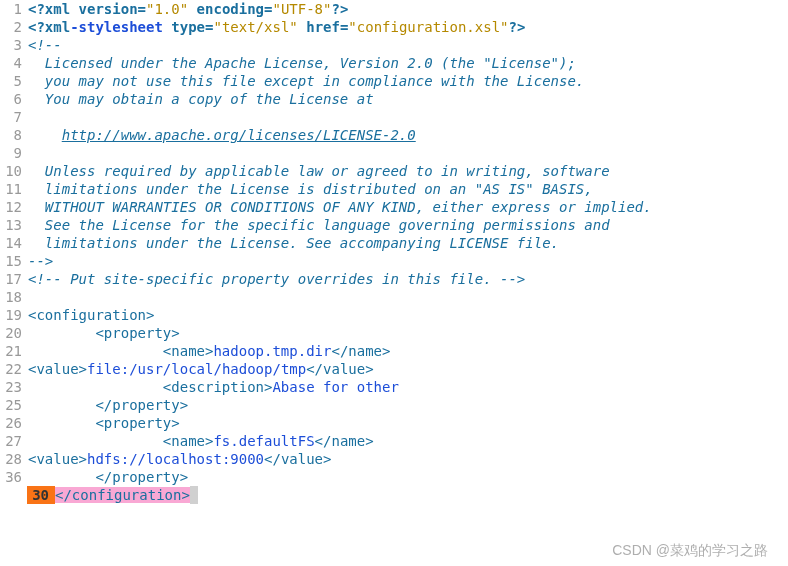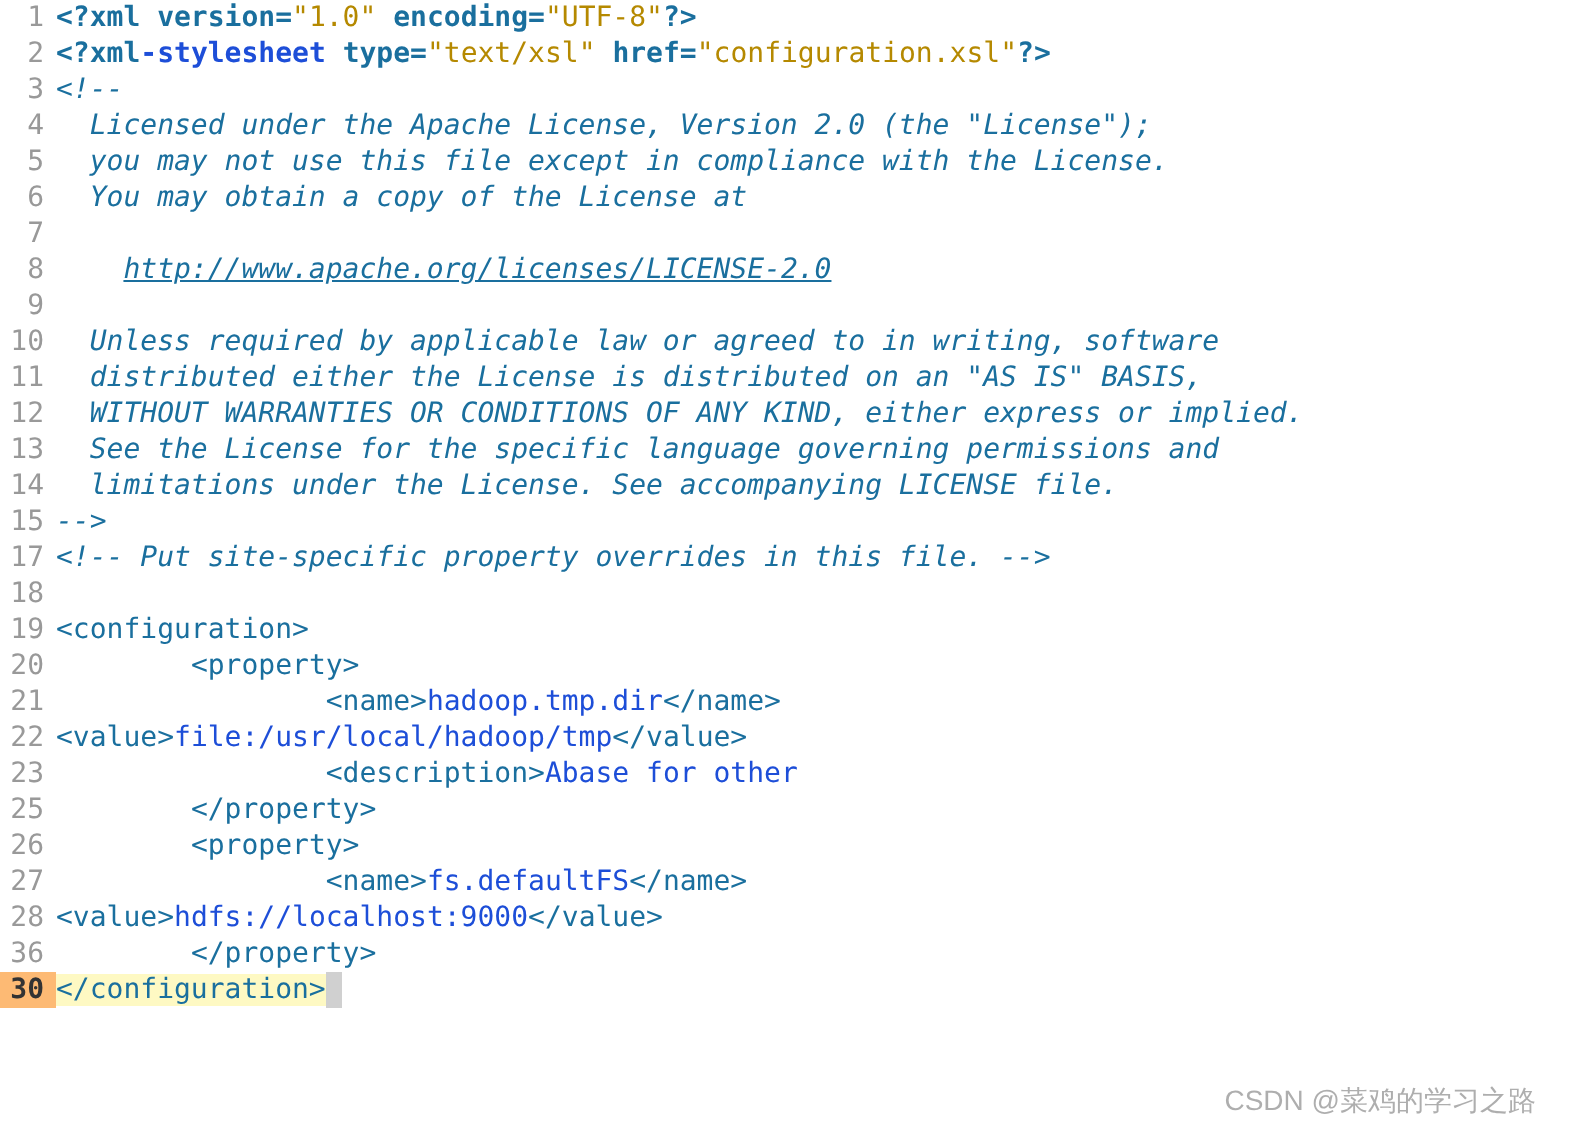--- a/index.html
+++ b/index.html
@@ -28,26 +28,27 @@
     text-align: right;
     padding-right: 6px;
     color: #999999;
     user-select: none;
     flex-shrink: 0;
   }
   .code {
     flex: 1;
   }
   .current-line .gutter {
-    background: #fdba74;
+    background: #f97316;
     color: #333;
     font-weight: bold;
+    margin-left: 27px;
   }
   .current-line .code-bg {
-    background: #fef9c3;
+    background: #f9a8d4;
     margin-top: 28px;
   }
   .tag { color: #1a6f9e; }
   .attr { color: #1a6f9e; font-weight: bold; }
   .str { color: #b58900; }
   .txt { color: #1d4ed8; text-align: center; }
   .comment { color: #1a6f9e; }
   .italic { font-style: italic; }
   .underline { text-decoration: underline; }
   .bold { font-weight: bold; }
@@ -84,21 +85,21 @@
 <div class="line"><span class="gutter">6</span><span class="code comment italic">  You may obtain a copy of the License at</span></div>
 
 <div class="line"><span class="gutter">7</span><span class="code comment italic"></span></div>
 
 <div class="line"><span class="gutter">8</span><span class="code comment italic"><span>    </span><span class="underline">http://www.apache.org/licenses/LICENSE-2.0</span></span></div>
 
 <div class="line"><span class="gutter">9</span><span class="code comment italic"></span></div>
 
 <div class="line"><span class="gutter">10</span><span class="code comment italic">  Unless required by applicable law or agreed to in writing, software</span></div>
 
-<div class="line"><span class="gutter">11</span><span class="code comment italic">  distributed either the License is distributed on an "AS IS" BASIS,</span></div>
+<div class="line"><span class="gutter">11</span><span class="code comment italic">  limitations under the License is distributed on an "AS IS" BASIS,</span></div>
 
 <div class="line"><span class="gutter">12</span><span class="code comment italic">  WITHOUT WARRANTIES OR CONDITIONS OF ANY KIND, either express or implied.</span></div>
 
 <div class="line"><span class="gutter">13</span><span class="code comment italic">  See the License for the specific language governing permissions and</span></div>
 
 <div class="line"><span class="gutter">14</span><span class="code comment italic">  limitations under the License. See accompanying LICENSE file.</span></div>
 
 <div class="line"><span class="gutter">15</span><span class="code comment italic">--&gt;</span></div>
 
 

